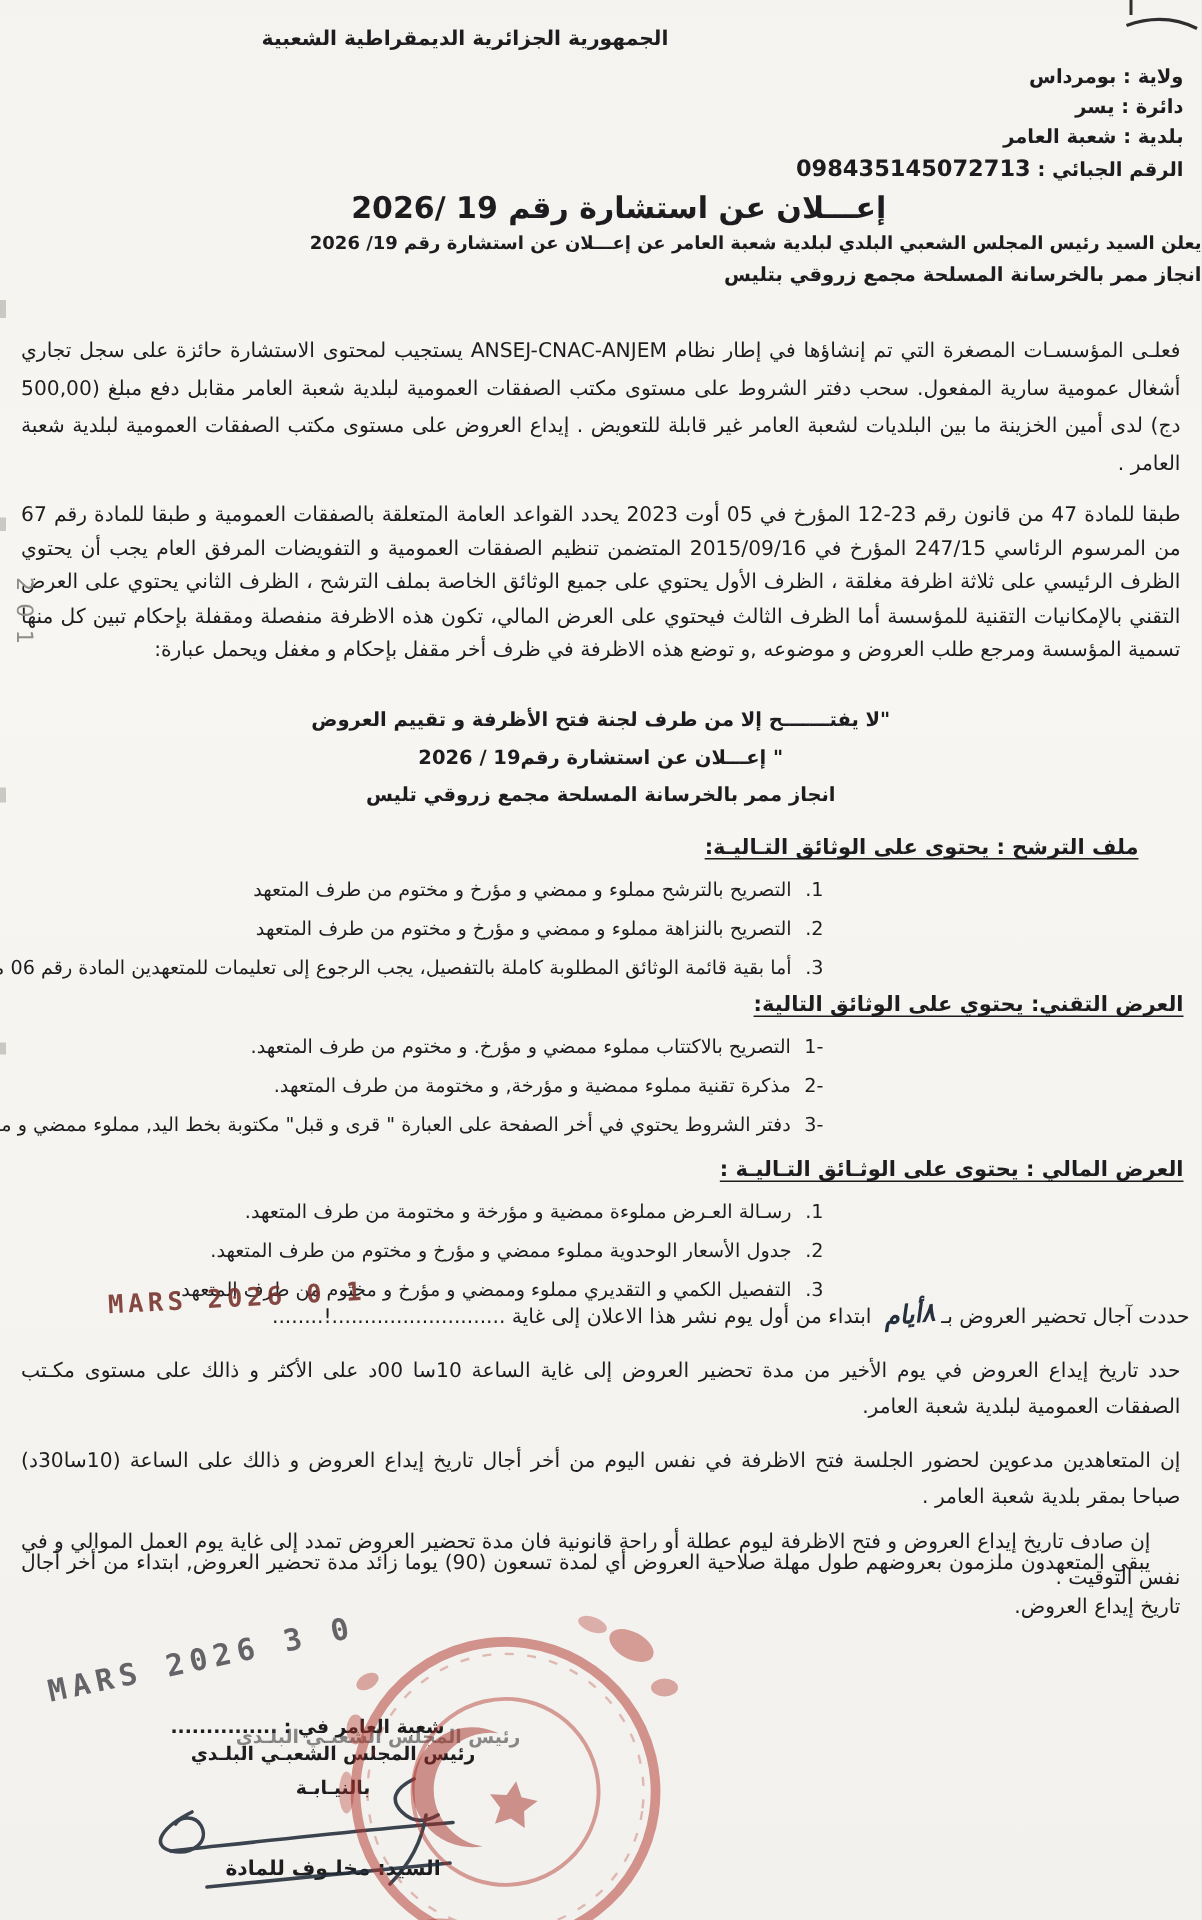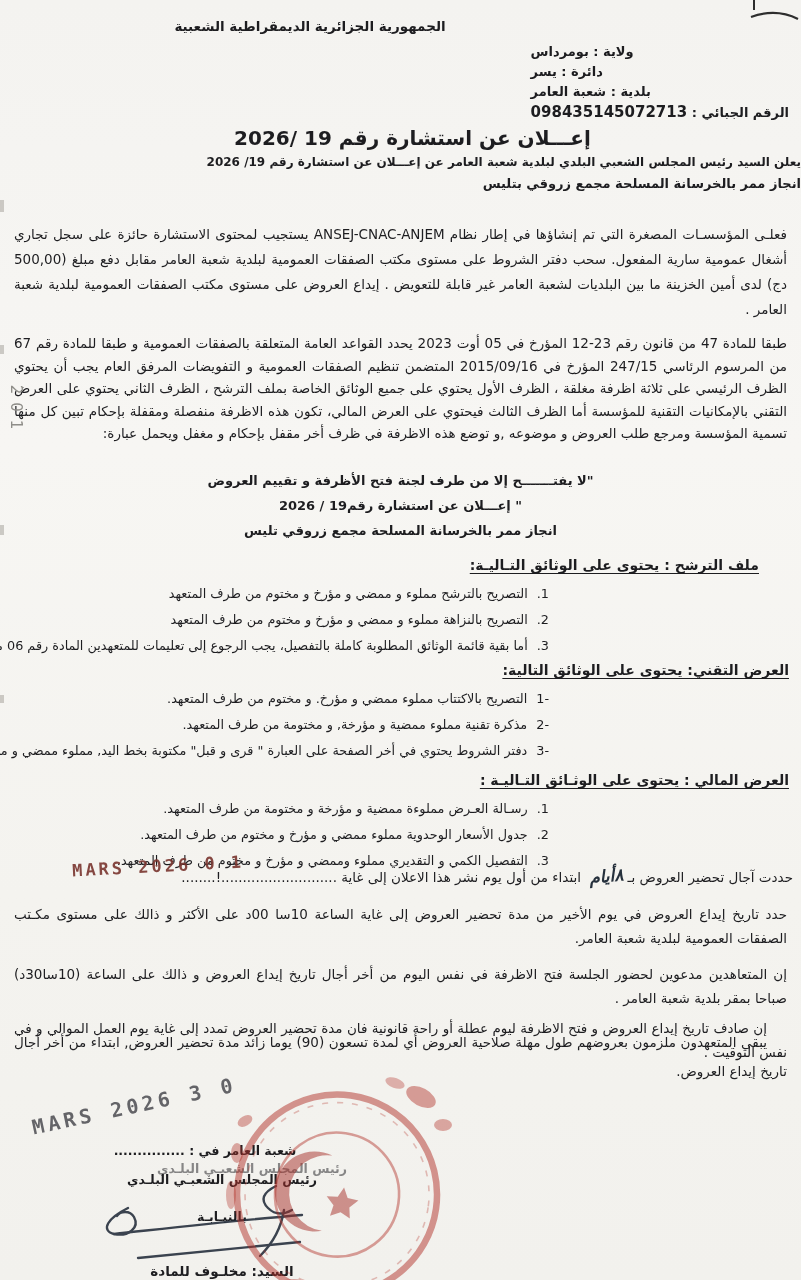--- a/index.html
+++ b/index.html
@@ -10,21 +10,21 @@
     margin:0 auto;
     background:linear-gradient(180deg,#f4f3f0 0%,#f7f6f3 35%,#f4f3ef 70%,#f2f1ed 100%);
     font-family:"DejaVu Sans", sans-serif;
     color:#1d1d20;
     direction:rtl;
     overflow:hidden;
   }
   .abs { position:absolute; }
 
   .republic { top:18px; left:60px; width:500px; text-align:center; font-weight:bold; font-size:13.5px; letter-spacing:.2px; }
-  .admin { top:42px; right:12px; text-align:left; font-weight:bold; font-size:13px; line-height:20px; }
+  .admin { top:42px; right:12px; text-align:right; font-weight:bold; font-size:13px; line-height:20px; }
   .admin .tax-number { font-size:15px; letter-spacing:.5px; }
 
   .main-title { top:126px; right:0; left:0; text-align:center; font-size:20px; font-weight:bold;padding-left:24px; }
   .intro { top:152px; right:0; left:0; font-weight:bold; font-size:12px; line-height:21px; }
   .intro .l2 { font-size:13px; }
 
   .para { right:14px; left:14px; text-align:justify; font-size:13.5px; line-height:25px; }
   .para.tight { line-height:22.5px; }
   .indent { text-indent:20px; }
 
@@ -43,22 +43,22 @@
   .dots { letter-spacing:1px; }
 
   .stamp-date {
     font-family:"DejaVu Sans Mono", monospace; font-weight:bold; white-space:nowrap;
   }
   .pub-stamp { top:856px; left:72px; color:#79352f; font-size:17px; letter-spacing:3px; transform:rotate(-3deg); opacity:.9; }
   .recv-stamp { top:1094px; left:30px; color:#55555a; font-size:20px; letter-spacing:4px; transform:rotate(-12deg); opacity:.9; }
 
   .sig-block { top:1142px; left:52px; width:340px; text-align:center; font-size:12.5px; font-weight:bold; line-height:17px; }
   .sig-place { padding-right:34px; font-size:12.5px; }
-  .sig-role { margin-top:12px; text-shadow:30px -11px 0 rgba(45,45,50,.55); }
-  .sig-deputy { margin-top:20px; letter-spacing:1px; }
+  .sig-role { margin-top:1px; text-shadow:30px -11px 0 rgba(45,45,50,.55); }
+  .sig-deputy { margin-top:6px; letter-spacing:1px; }
   .sig-name { margin-top:38px; font-size:13.5px; letter-spacing:.5px; }
 
   .edge-digits { left:-10px; top:402px; transform:rotate(90deg); color:#8f8e89; font-size:15px; letter-spacing:8px; direction:ltr; }
   .edge-mark { left:0; width:4px; background:#b3b0aa; opacity:.65; }
 
   svg { display:block; }
 </style>
 </head>
 <body>
 

